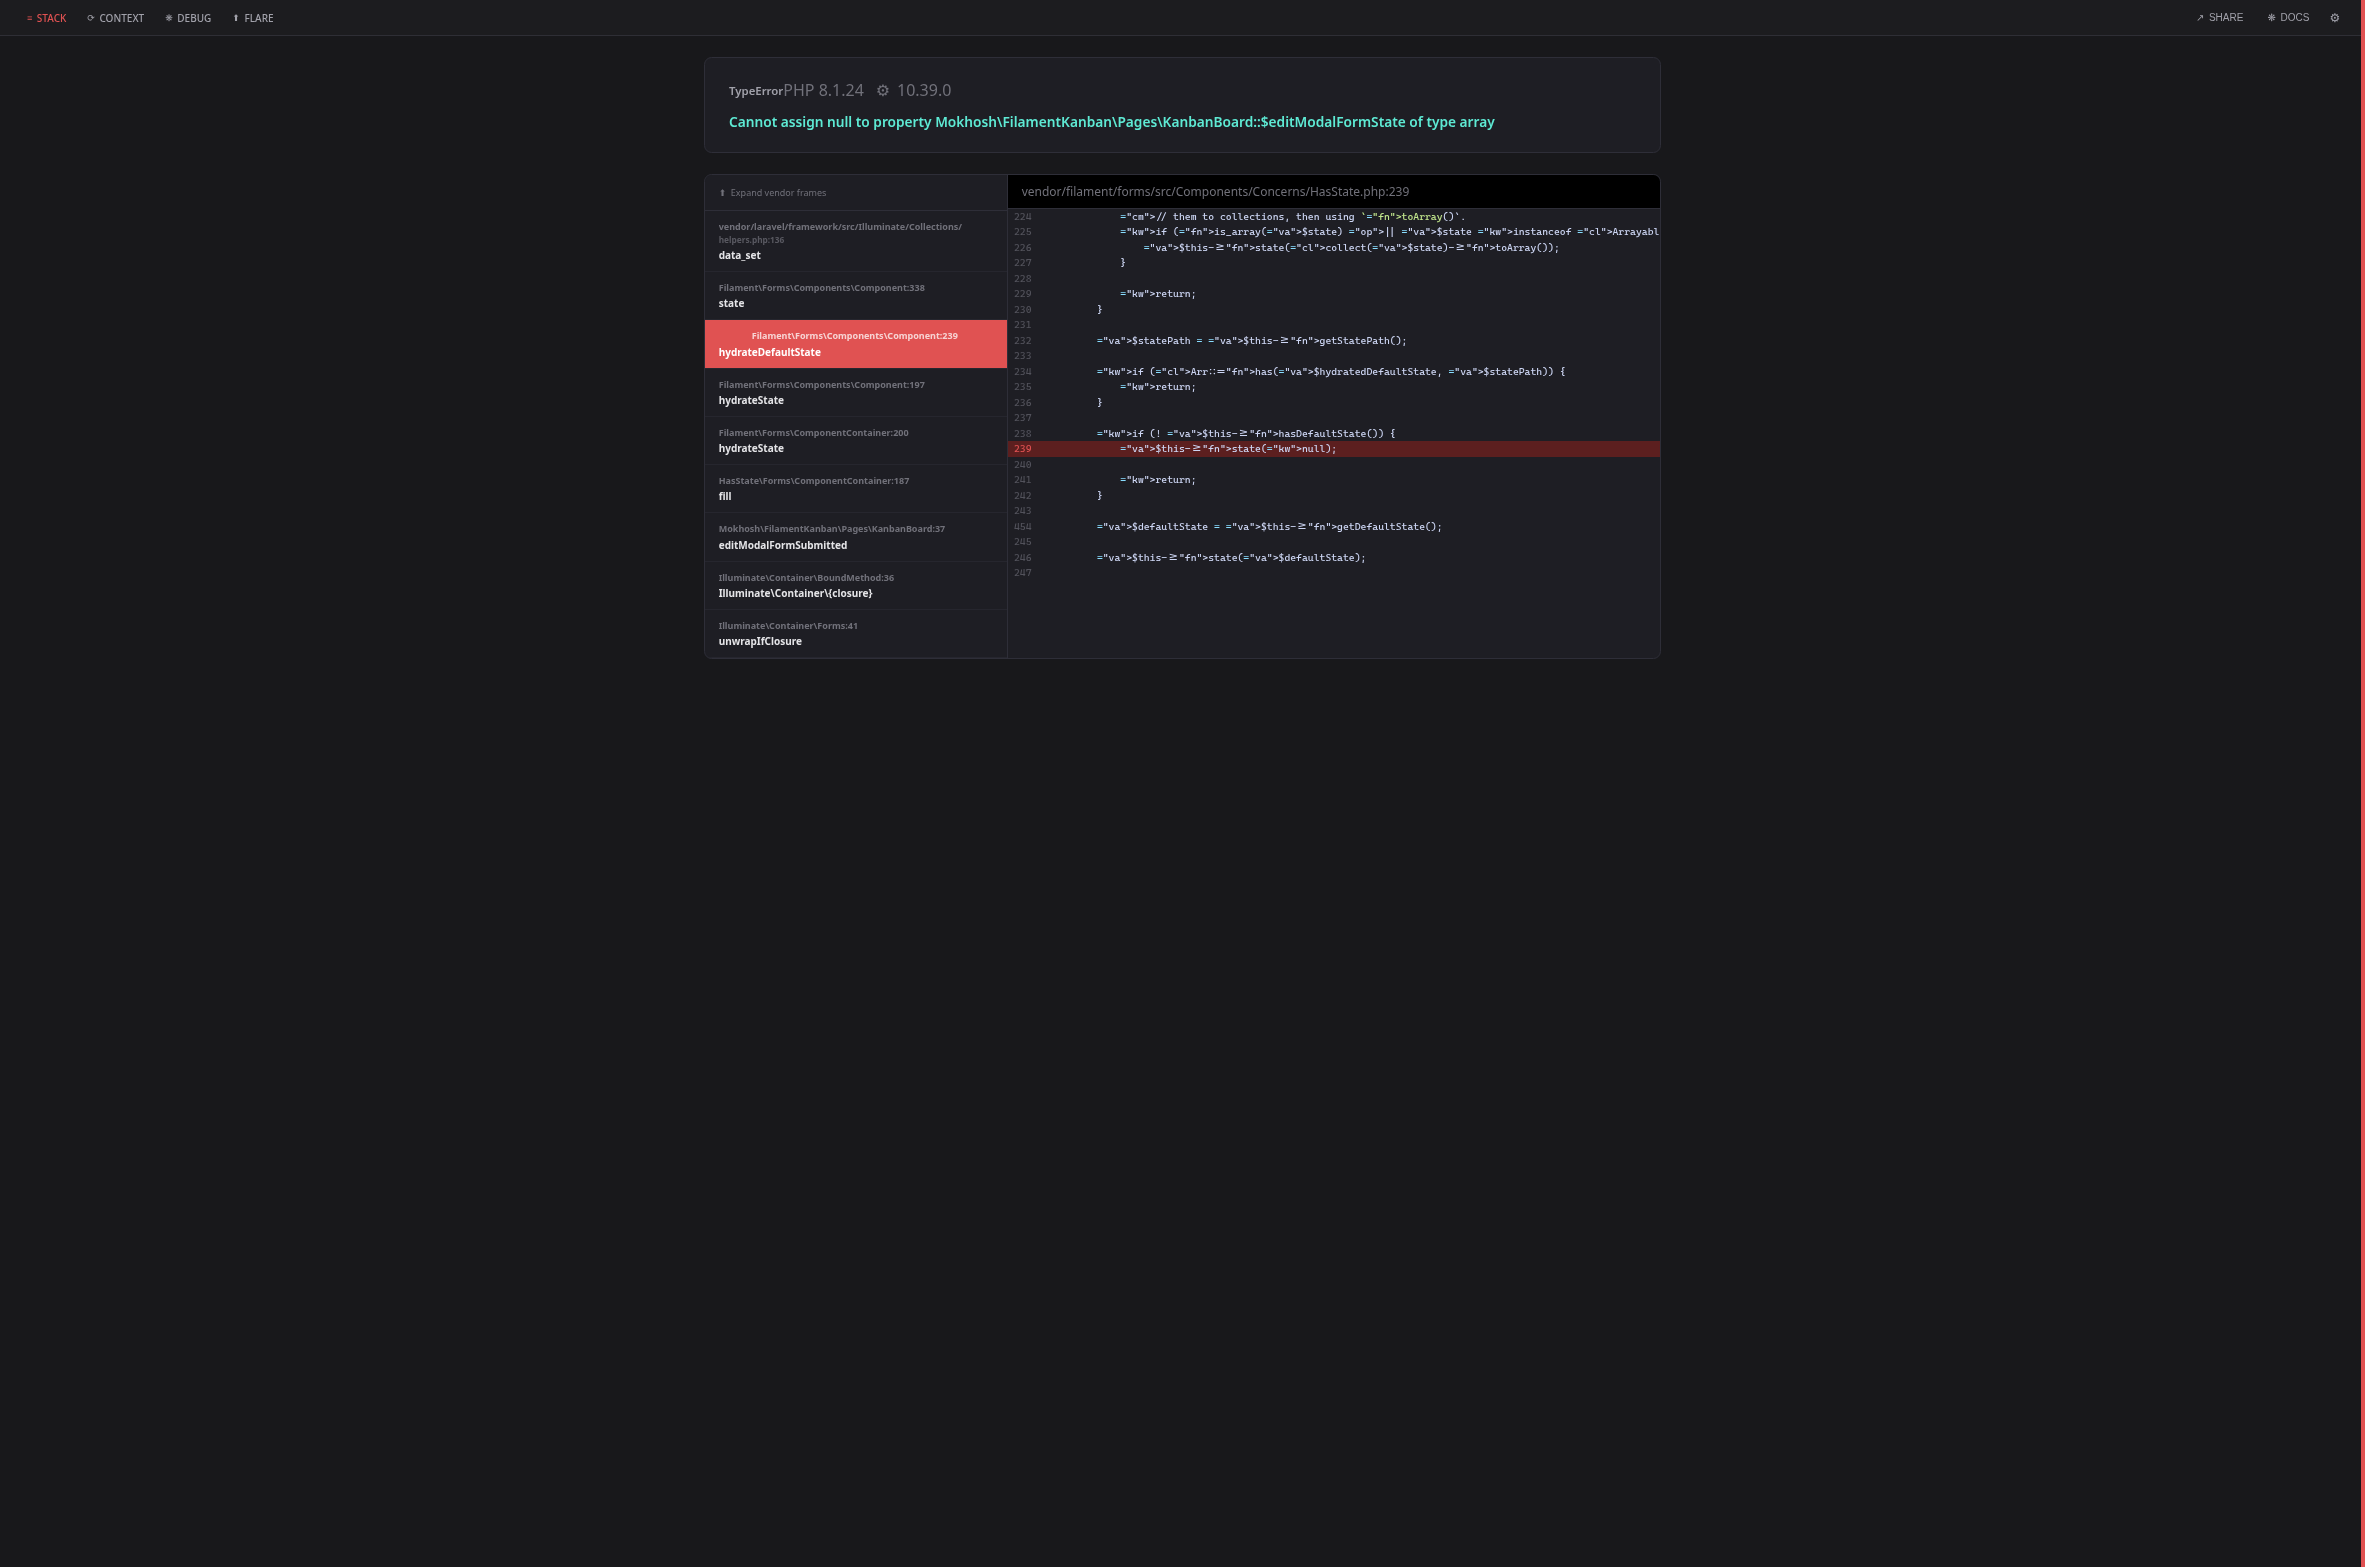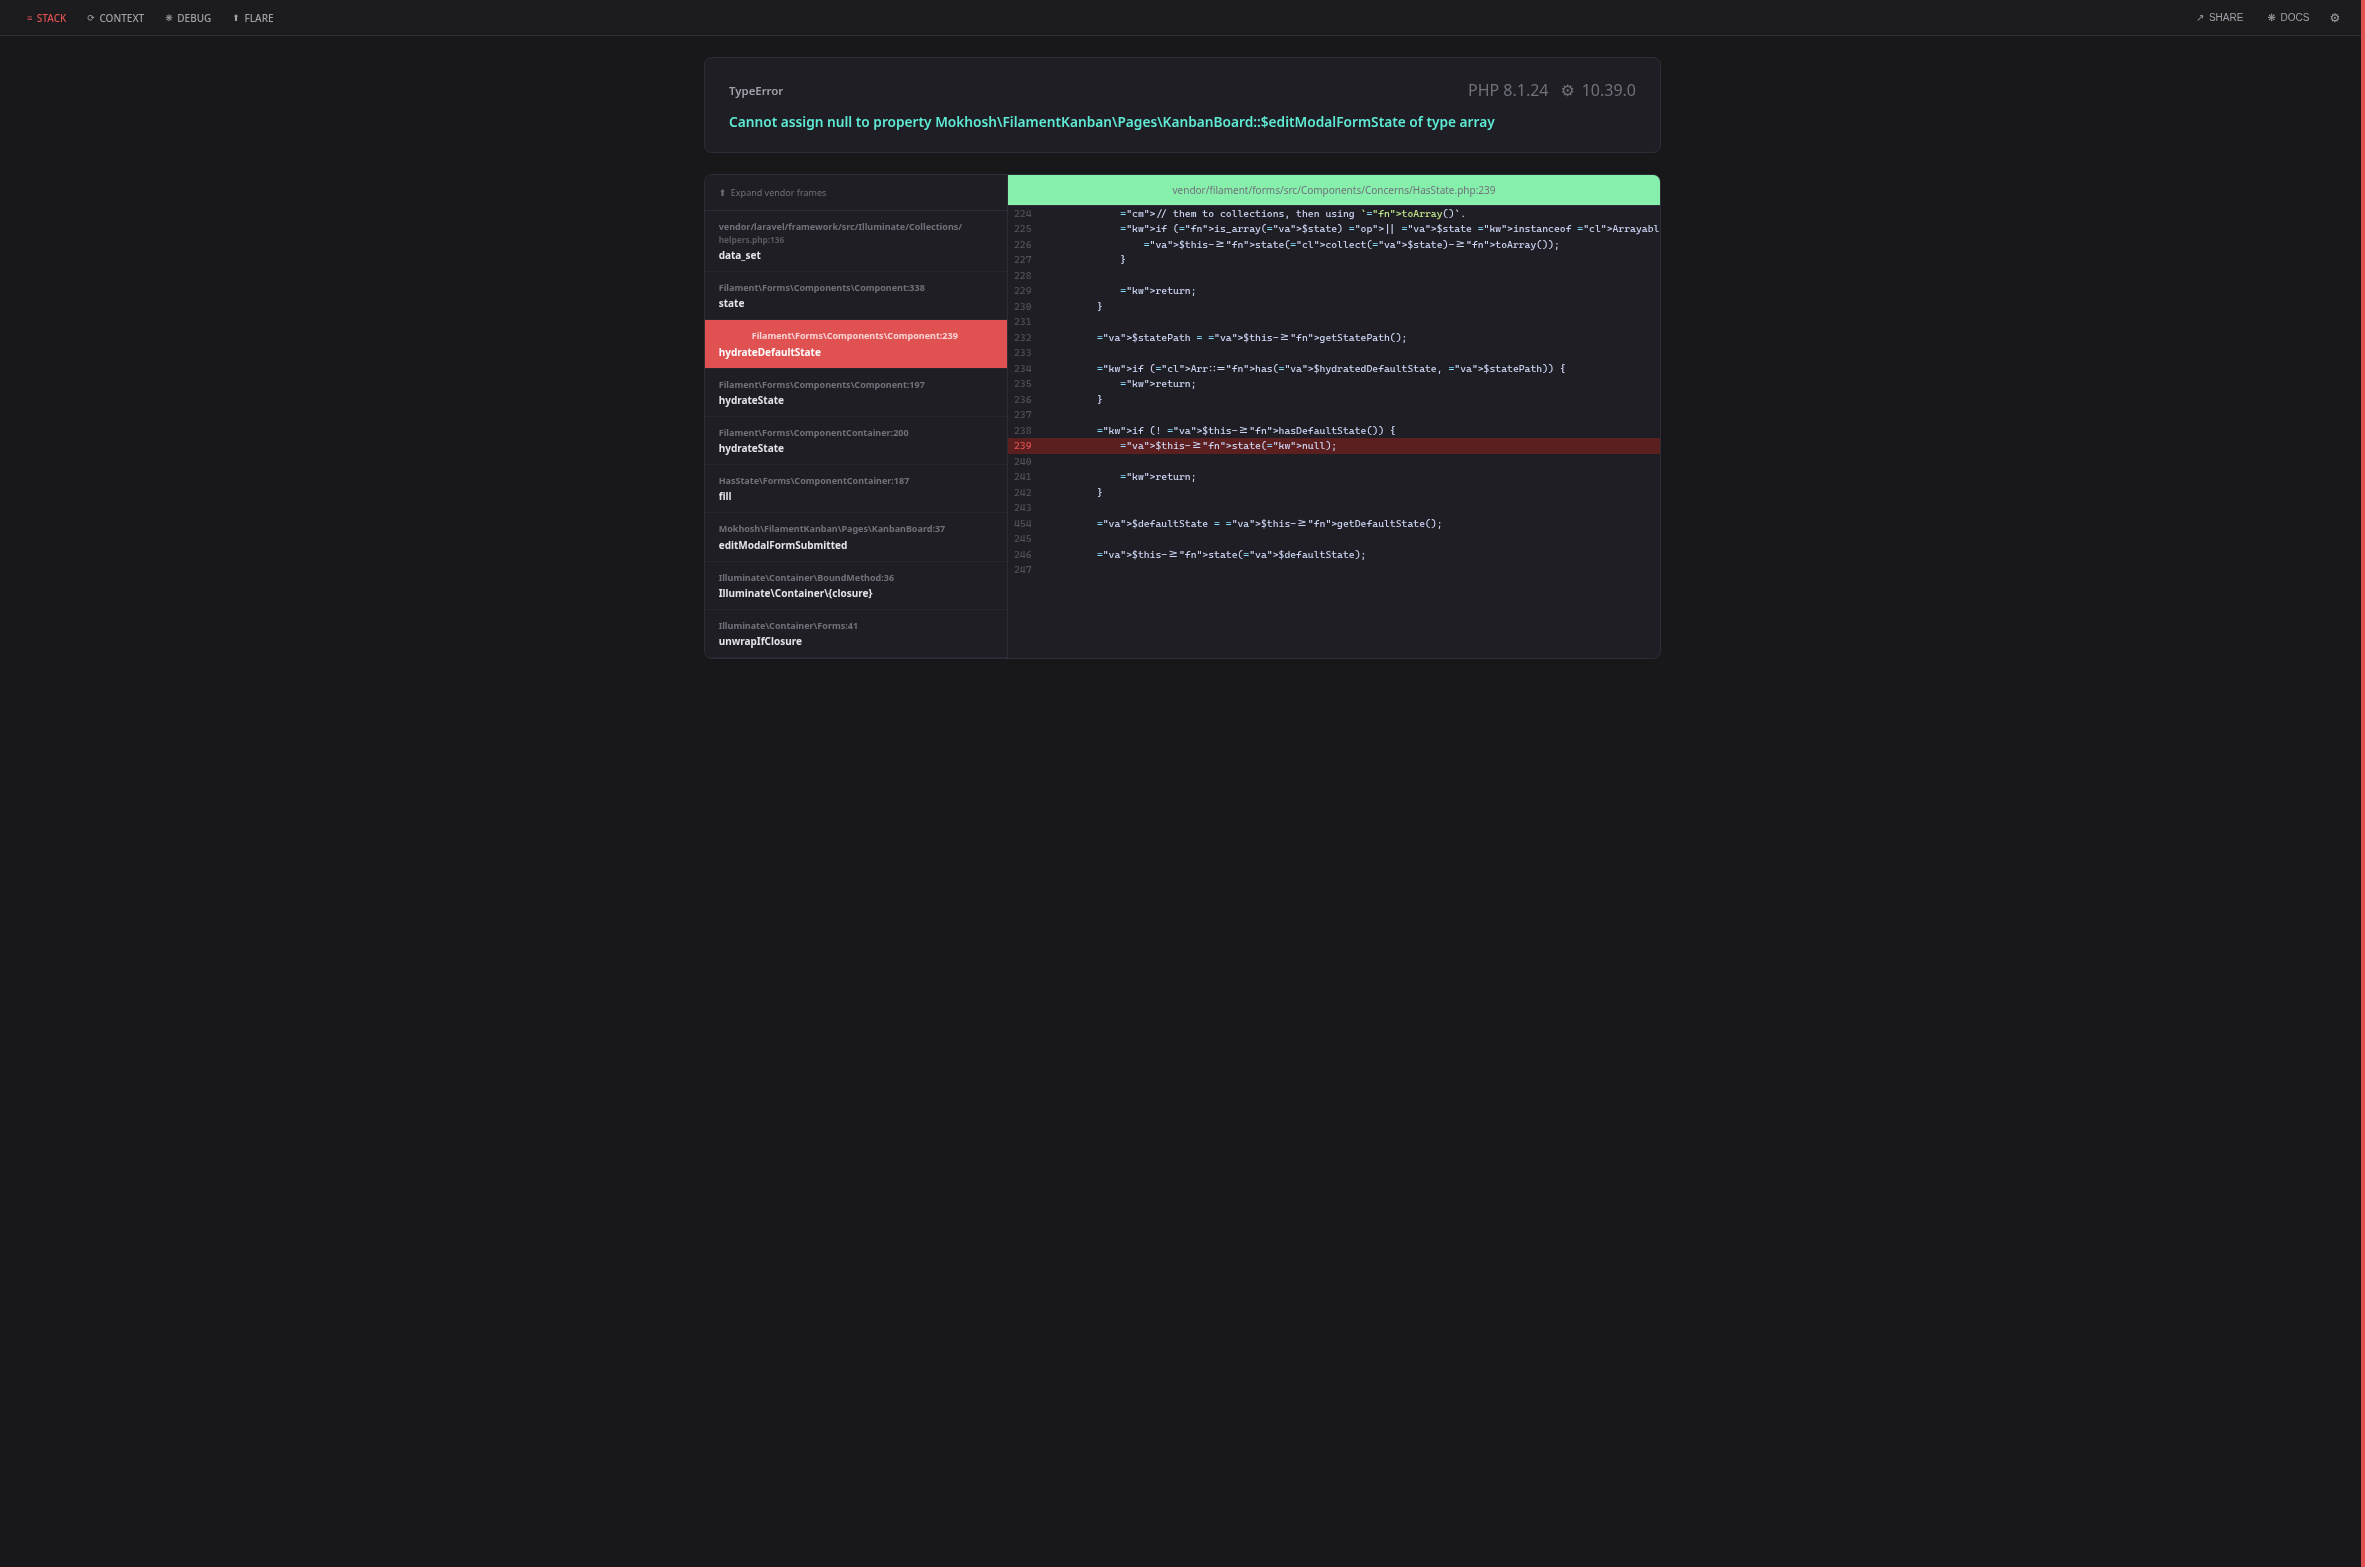--- a/index.html
+++ b/index.html
@@ -96,21 +96,20 @@
     .error-card {
       background: #1e1e24;
       border: 0.8px solid #2e2e38;
       border-radius: 7.6px;
       padding: 21px 24px;
       margin-bottom: 21px;
     }
     .error-header {
       display: flex;
       align-items: center;
-      justify-content: space-between;
       margin-bottom: 10.6px;
     }
     .error-type {
       font-size: 11.4px;
       font-weight: 600;
       color: #a1a1aa;
     }
     .error-meta {
       display: flex;
       align-items: center;
@@ -188,26 +187,26 @@
     
     .code-panel {
       flex: 1;
       overflow: hidden;
       display: flex;
       flex-direction: column;
     }
     .code-panel-header {
       display: flex;
       align-items: center;
-      justify-content: center;
+      justify-content: flex-start;
       padding: 7.6px 13.7px;
       border-bottom: 0.8px solid #2e2e38;
-      font-size: 10px;
+      font-size: 12px;
       color: #71717a;
-      background: #86efac;
+      background: #000000;
     }
     .code-area {
       overflow: auto;
       flex: 1;
       max-height: 501px;
     }
     table.code-table {
       width: 100%;
       border-collapse: collapse;
       font-family: 'Cascadia Code', 'Fira Code', 'Consolas', monospace;

